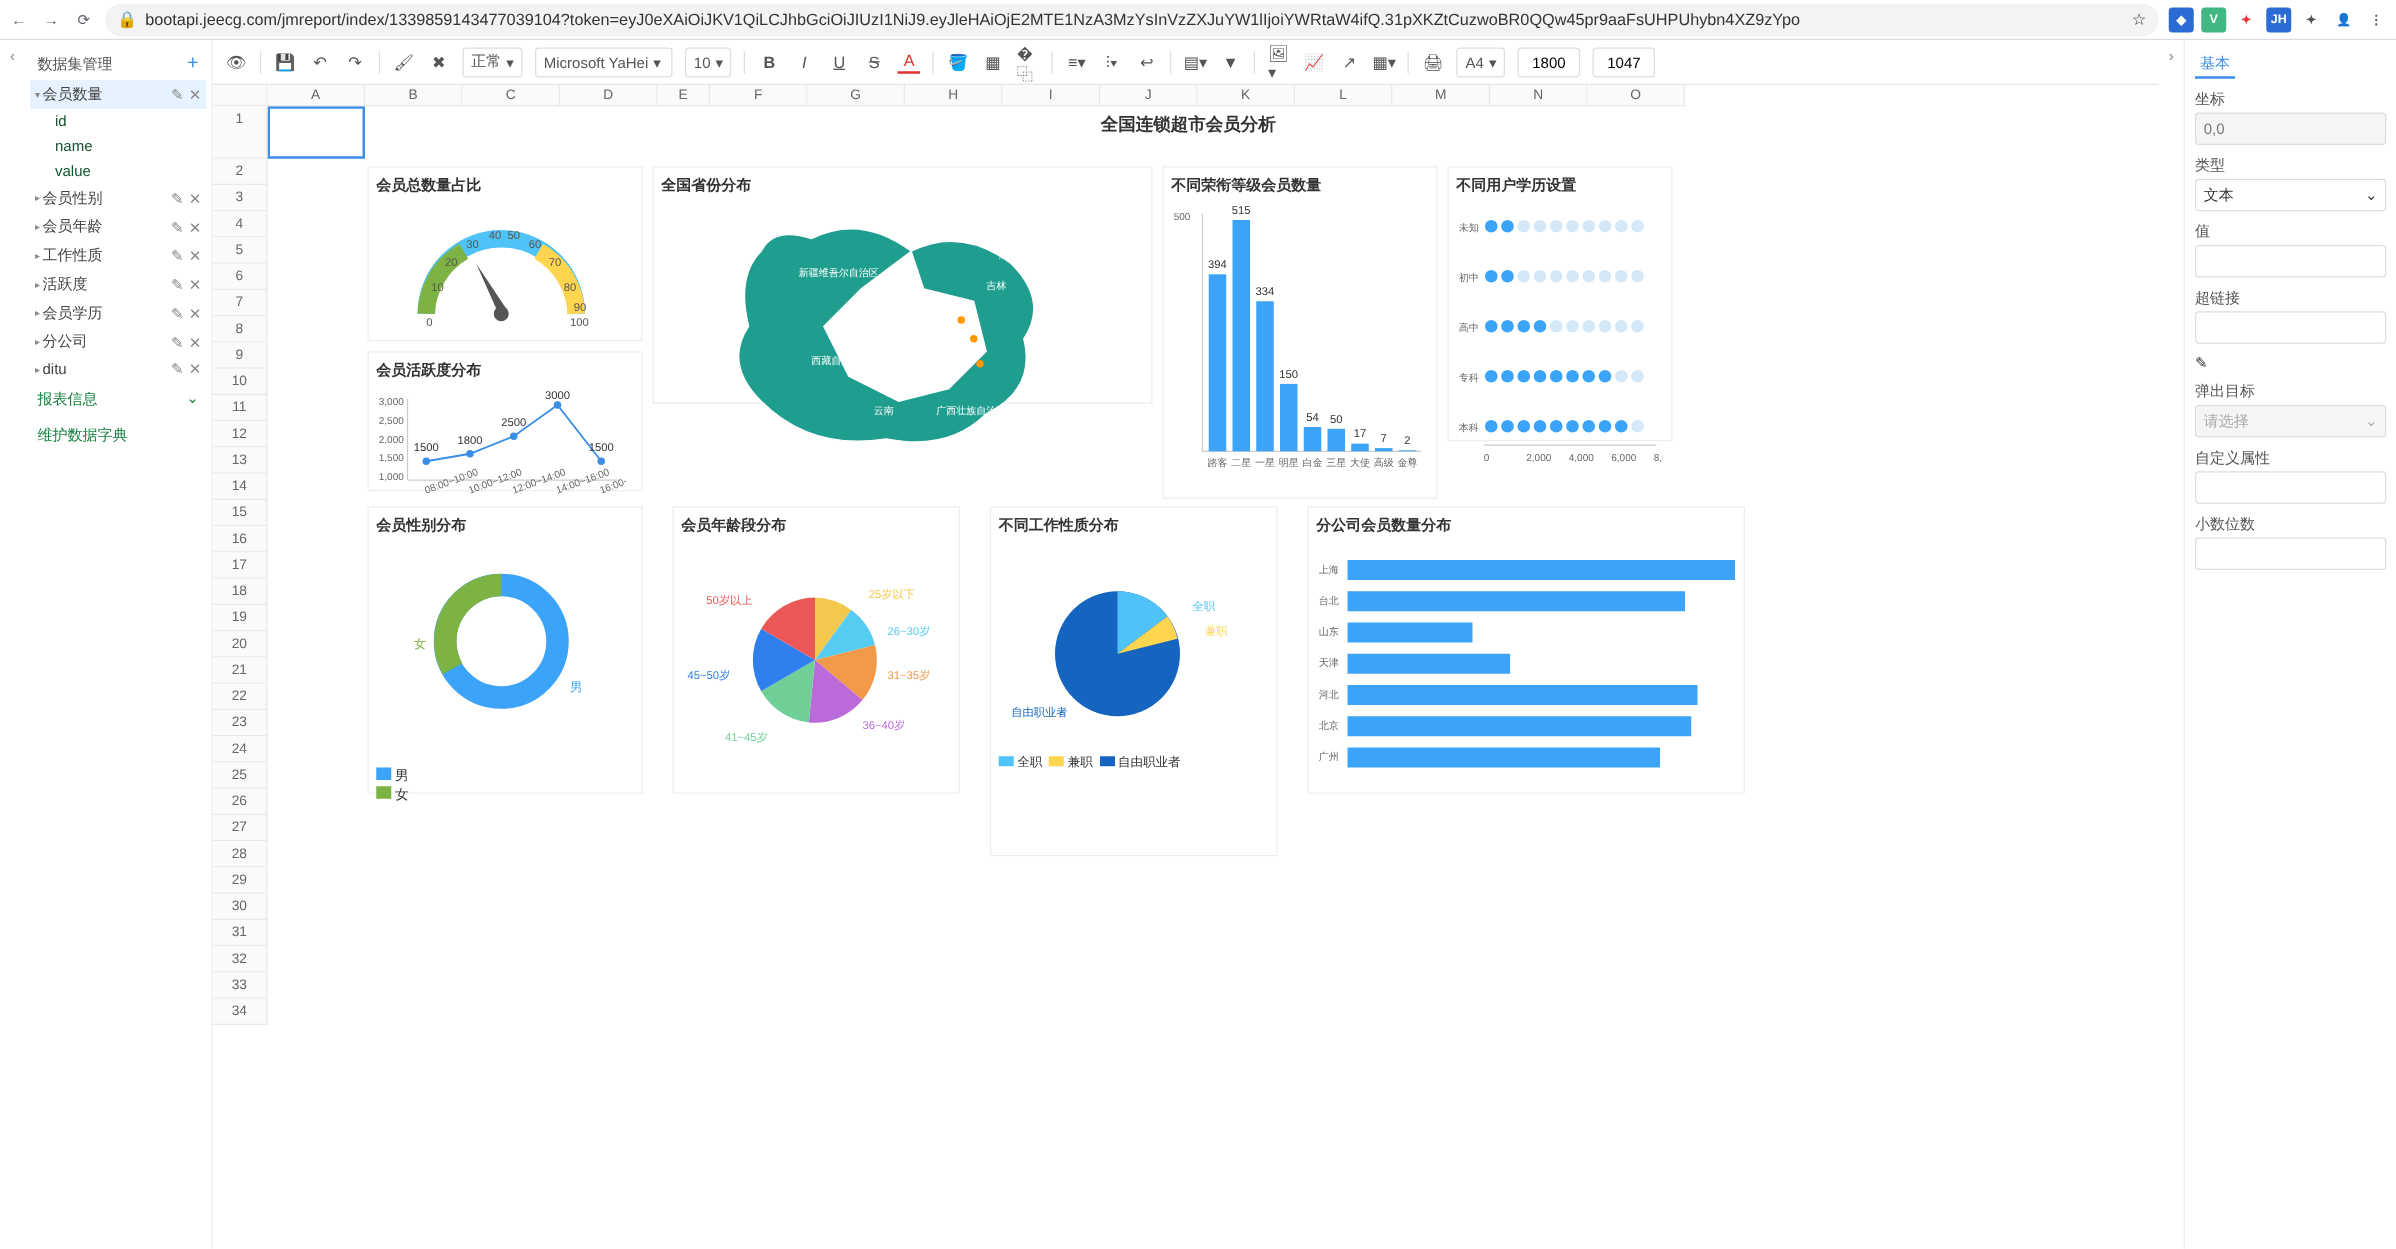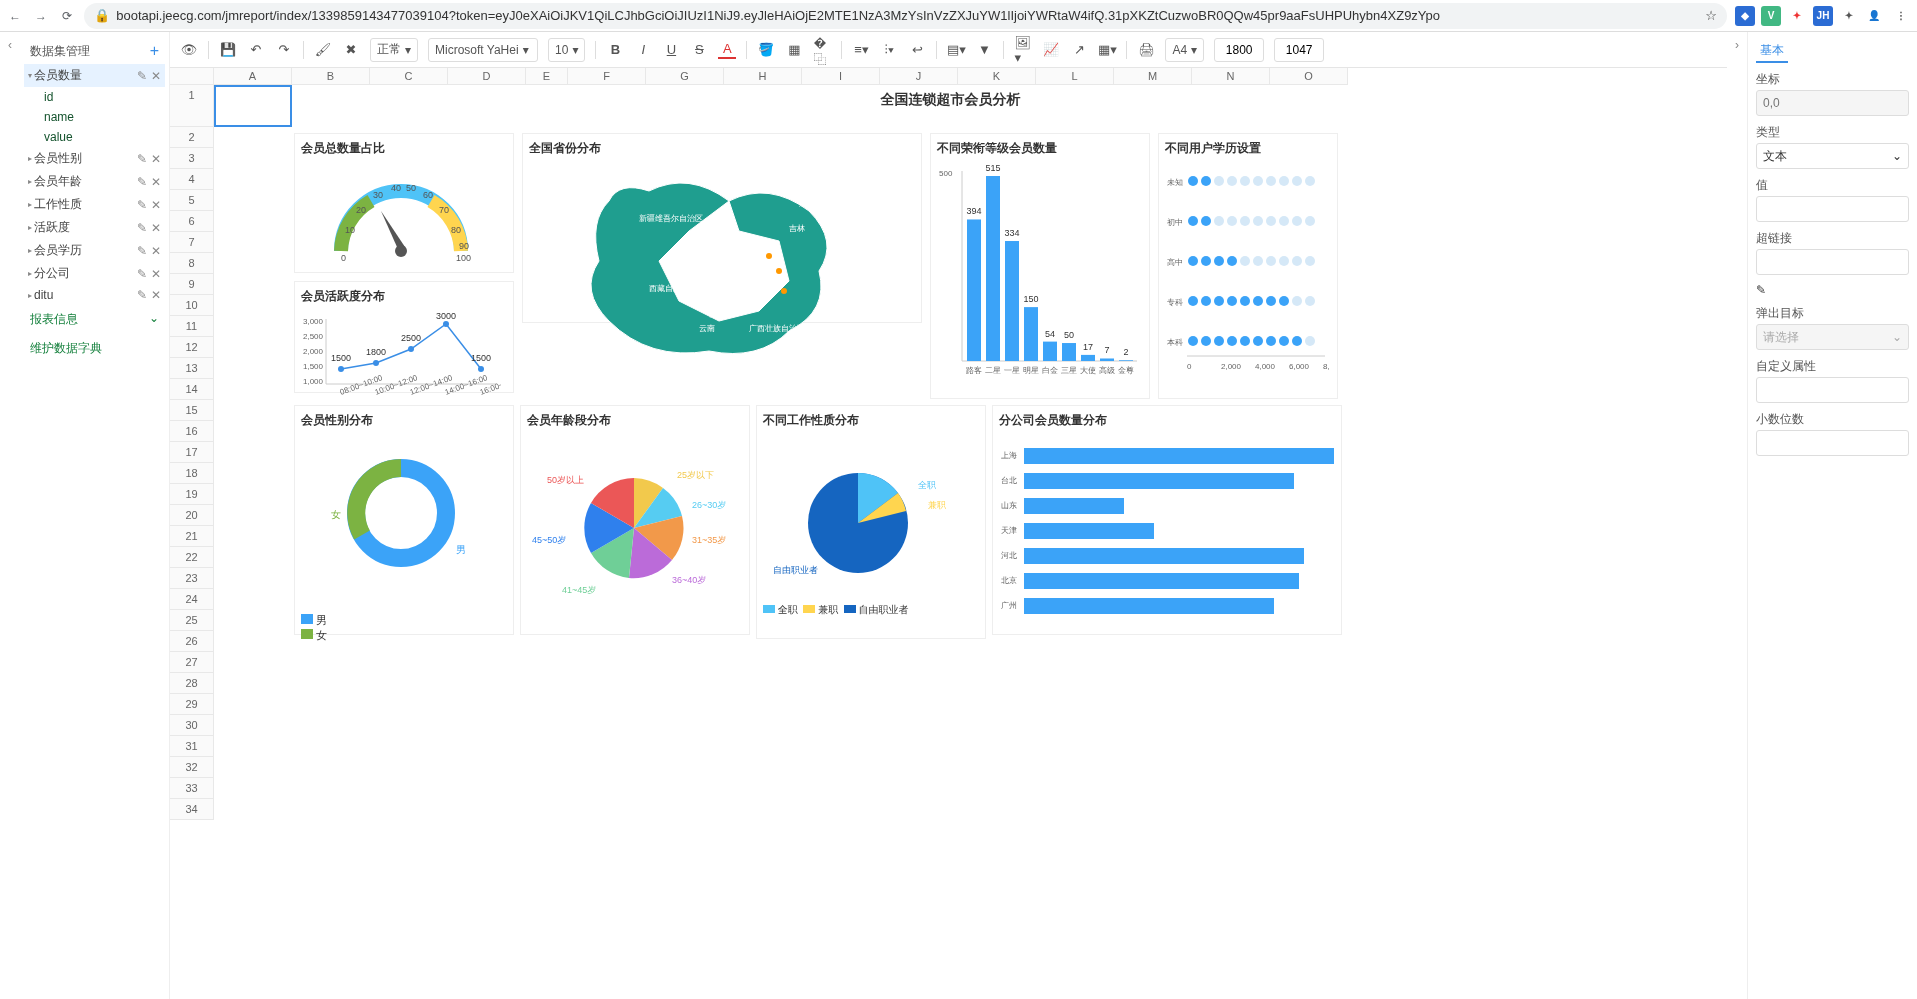--- a/index.html
+++ b/index.html
@@ -31,21 +31,21 @@
 .col-heads{display:flex;margin-left:44px}
 .col-h{border-right:1px solid #e8e8e8;border-bottom:1px solid #e8e8e8;background:#fafafa;text-align:center;font-size:11px;color:#666;padding:2px 0}
 .row-heads{width:44px}
 .row-h{height:21px;border-right:1px solid #e8e8e8;border-bottom:1px solid #e8e8e8;background:#fafafa;text-align:center;font-size:11px;color:#666;line-height:21px}
 .sheet{flex:1;position:relative;overflow:auto}
 .dash-title{position:absolute;top:6px;left:0;right:40px;text-align:center;font-size:14px;font-weight:bold}
 .cell-a1{position:absolute;left:0;top:0;width:78px;height:42px;border:2px solid #3a8ee6;background:#fff}
 .panels{position:absolute;top:48px;left:80px;right:10px;display:grid;grid-template-columns:220px 400px 220px 180px;gap:8px}
 .panel{background:#fff;border:1px solid #eee;padding:6px}
 .pt{font-weight:bold;font-size:12px;margin-bottom:4px}
-.row2{position:absolute;top:320px;left:80px;right:10px;display:grid;grid-template-columns:220px 230px 230px 350px;gap:6px}
+.row2{position:absolute;top:320px;left:80px;right:10px;display:grid;grid-template-columns:220px 230px 230px 350px;gap:24px}
 svg{display:block}
 .right-pane{width:170px;border-left:1px solid #eee;padding:8px}
 .rp-tab{color:#3a8ee6;border-bottom:2px solid #3a8ee6;display:inline-block;padding:2px 4px;font-size:12px}
 .rp-field{margin:8px 0}
 .rp-label{font-size:12px;color:#555;margin-bottom:2px}
 .rp-input{width:100%;height:26px;border:1px solid #ddd;border-radius:3px;padding:0 6px;font-size:12px;background:#fff}
 .rp-input.dis{background:#f5f5f5;color:#aaa}
 .gauge-lbl{font-size:9px;fill:#555}
 .bar-lbl{font-size:9px;fill:#333;text-anchor:middle}
 .ax{font-size:8px;fill:#666}
@@ -380,21 +380,21 @@
                   <text x="94" y="212" class="ax" text-anchor="middle">明星</text>
                   <text x="113" y="212" class="ax" text-anchor="middle">白金</text>
                   <text x="132" y="212" class="ax" text-anchor="middle">三星</text>
                   <text x="151" y="212" class="ax" text-anchor="middle">大使</text>
                   <text x="170" y="212" class="ax" text-anchor="middle">高级</text>
                   <text x="189" y="212" class="ax" text-anchor="middle">金尊</text>
                 </g>
             </svg>
           </div>
 
-          <div class="panel" style="height:266px">
+          <div class="panel" style="height:220px">
             <div class="pt">不同用户学历设置</div>
             <svg width="165" height="230" viewBox="0 0 165 230" id="edu-svg">
                 <text x="2" y="24" class="ax">未知</text>
                 <circle cx="28" cy="20" r="5" fill="#3ba3f8"></circle>
                 <circle cx="41" cy="20" r="5" fill="#3ba3f8"></circle>
                 <circle cx="54" cy="20" r="5" fill="#d5e8f7"></circle>
                 <circle cx="67" cy="20" r="5" fill="#d5e8f7"></circle>
                 <circle cx="80" cy="20" r="5" fill="#d5e8f7"></circle>
                 <circle cx="93" cy="20" r="5" fill="#d5e8f7"></circle>
                 <circle cx="106" cy="20" r="5" fill="#d5e8f7"></circle>
@@ -483,21 +483,21 @@
               <text x="150" y="45" font-size="9" fill="#f2c94c">25岁以下</text>
               <text x="165" y="75" font-size="9" fill="#56ccf2">26~30岁</text>
               <text x="165" y="110" font-size="9" fill="#f2994a">31~35岁</text>
               <text x="145" y="150" font-size="9" fill="#bb6bd9">36~40岁</text>
               <text x="35" y="160" font-size="9" fill="#6fcf97">41~45岁</text>
               <text x="5" y="110" font-size="9" fill="#2f80ed">45~50岁</text>
               <text x="20" y="50" font-size="9" fill="#eb5757">50岁以上</text>
             </svg>
           </div>
 
-          <div class="panel" style="height:234px">
+          <div class="panel" style="height:280px">
             <div class="pt">不同工作性质分布</div>
             <svg width="215" height="170" viewBox="0 0 215 170">
               <g transform="translate(95,90)">
                 <circle r="50" fill="#1565c0"></circle>
                 <path d="M0 0 L0 -50 A50 50 0 0 1 40 -30 Z" fill="#4fc3f7"></path>
                 <path d="M0 0 L40 -30 A50 50 0 0 1 48 -12 Z" fill="#ffd54f"></path>
               </g>
               <text x="155" y="55" font-size="9" fill="#4fc3f7">全职</text>
               <text x="165" y="75" font-size="9" fill="#ffd54f">兼职</text>
               <text x="10" y="140" font-size="9" fill="#1565c0">自由职业者</text>

